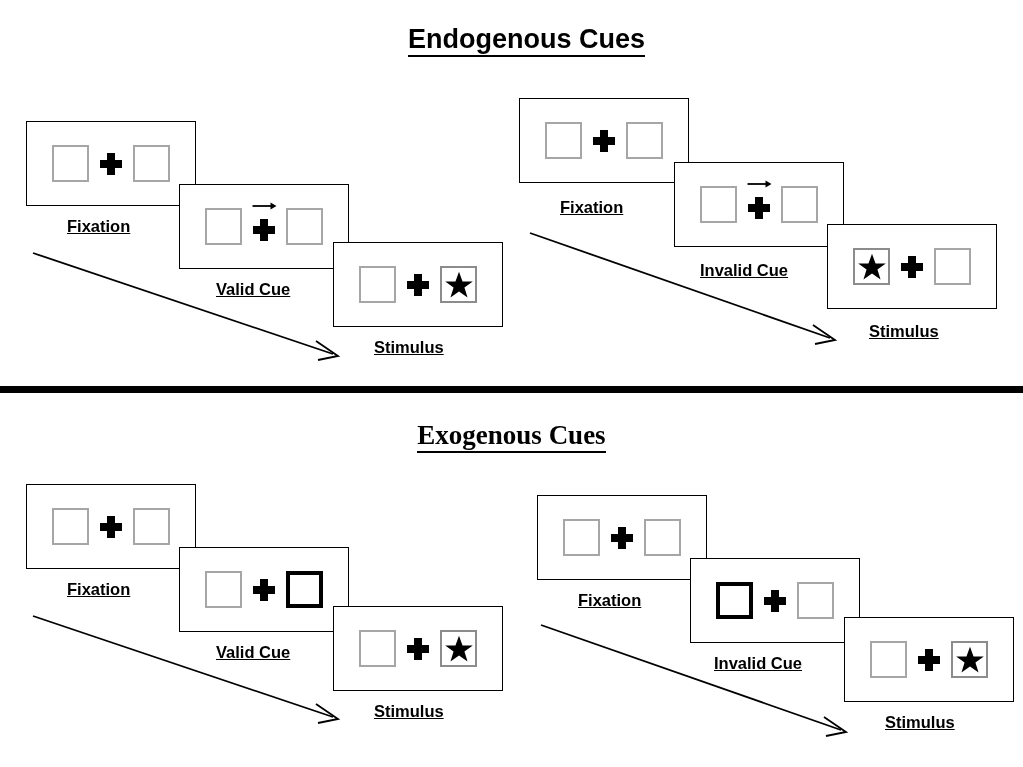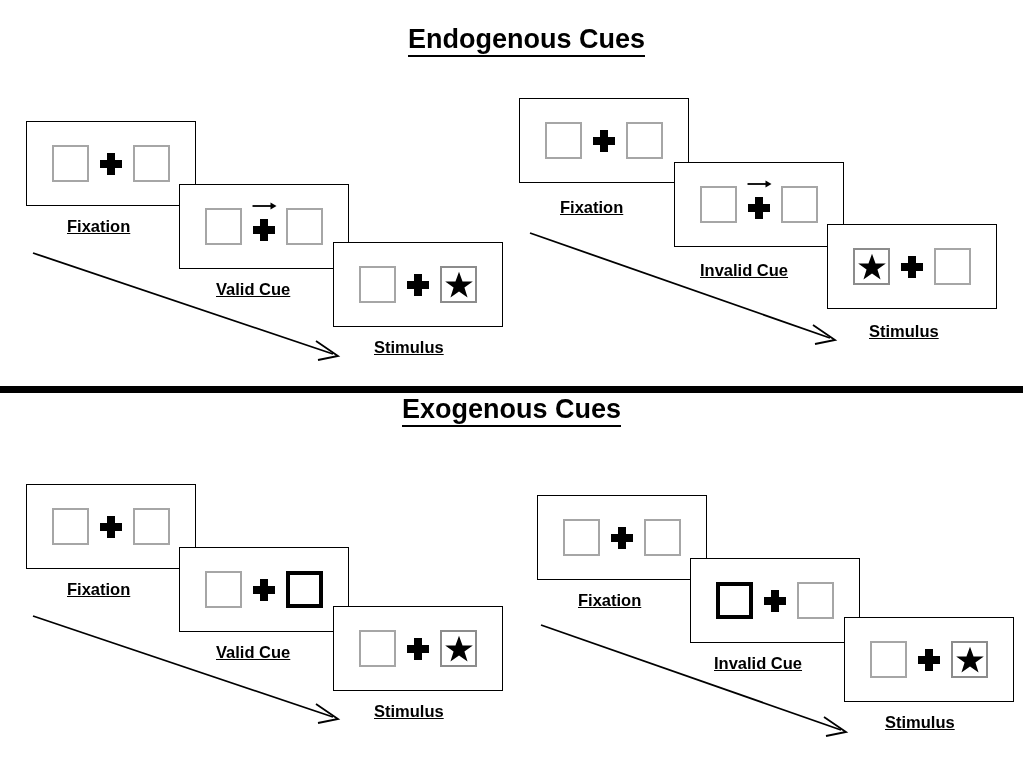--- a/index.html
+++ b/index.html
@@ -244,21 +244,21 @@
   </div>
   <div class="caption" style="left:869px; top:322px;">Stimulus</div>
 
   <svg class="time-arrow" style="left:527px; top:228px;" width="320" height="125" viewBox="0 0 320 125">
     <line x1="3" y1="5" x2="303" y2="110" stroke="#000" stroke-width="1.8"></line>
     <polyline points="286,97 308,112 288,116" fill="none" stroke="#000" stroke-width="1.8"></polyline>
   </svg>
 
   <div class="divider" style="top:386px;"></div>
 
-  <div class="section-title" style="top:394px;">
+  <div class="section-title" style="top:420px;font-family:Liberation Serif, serif;">
     <span>Exogenous Cues</span>
   </div>
 
   <div class="panel" style="left:26px; top:484px;">
     <div class="panel-inner">
       <div class="box empty-slot"></div>
       <div class="plus-wrap">
         <div class="plus"></div>
       </div>
       <div class="box empty-slot"></div>

